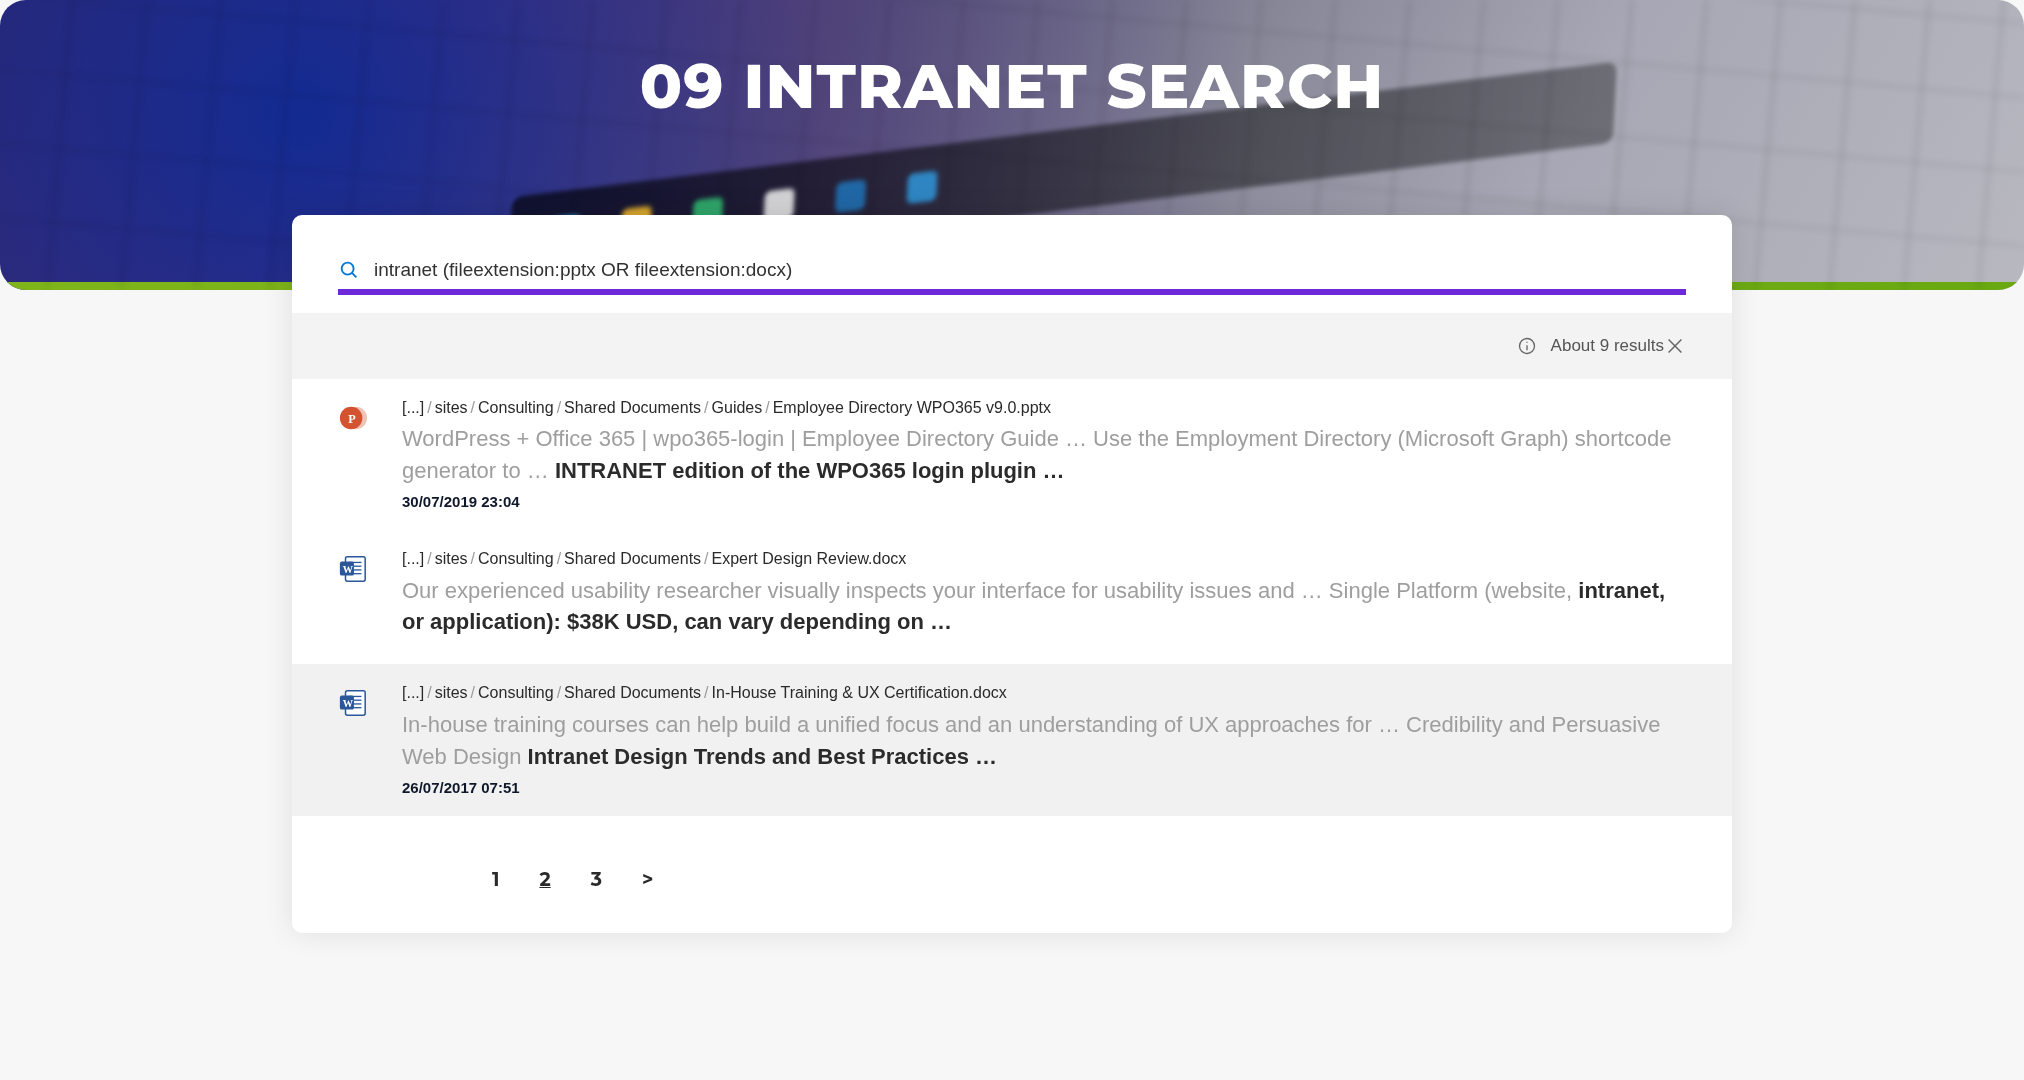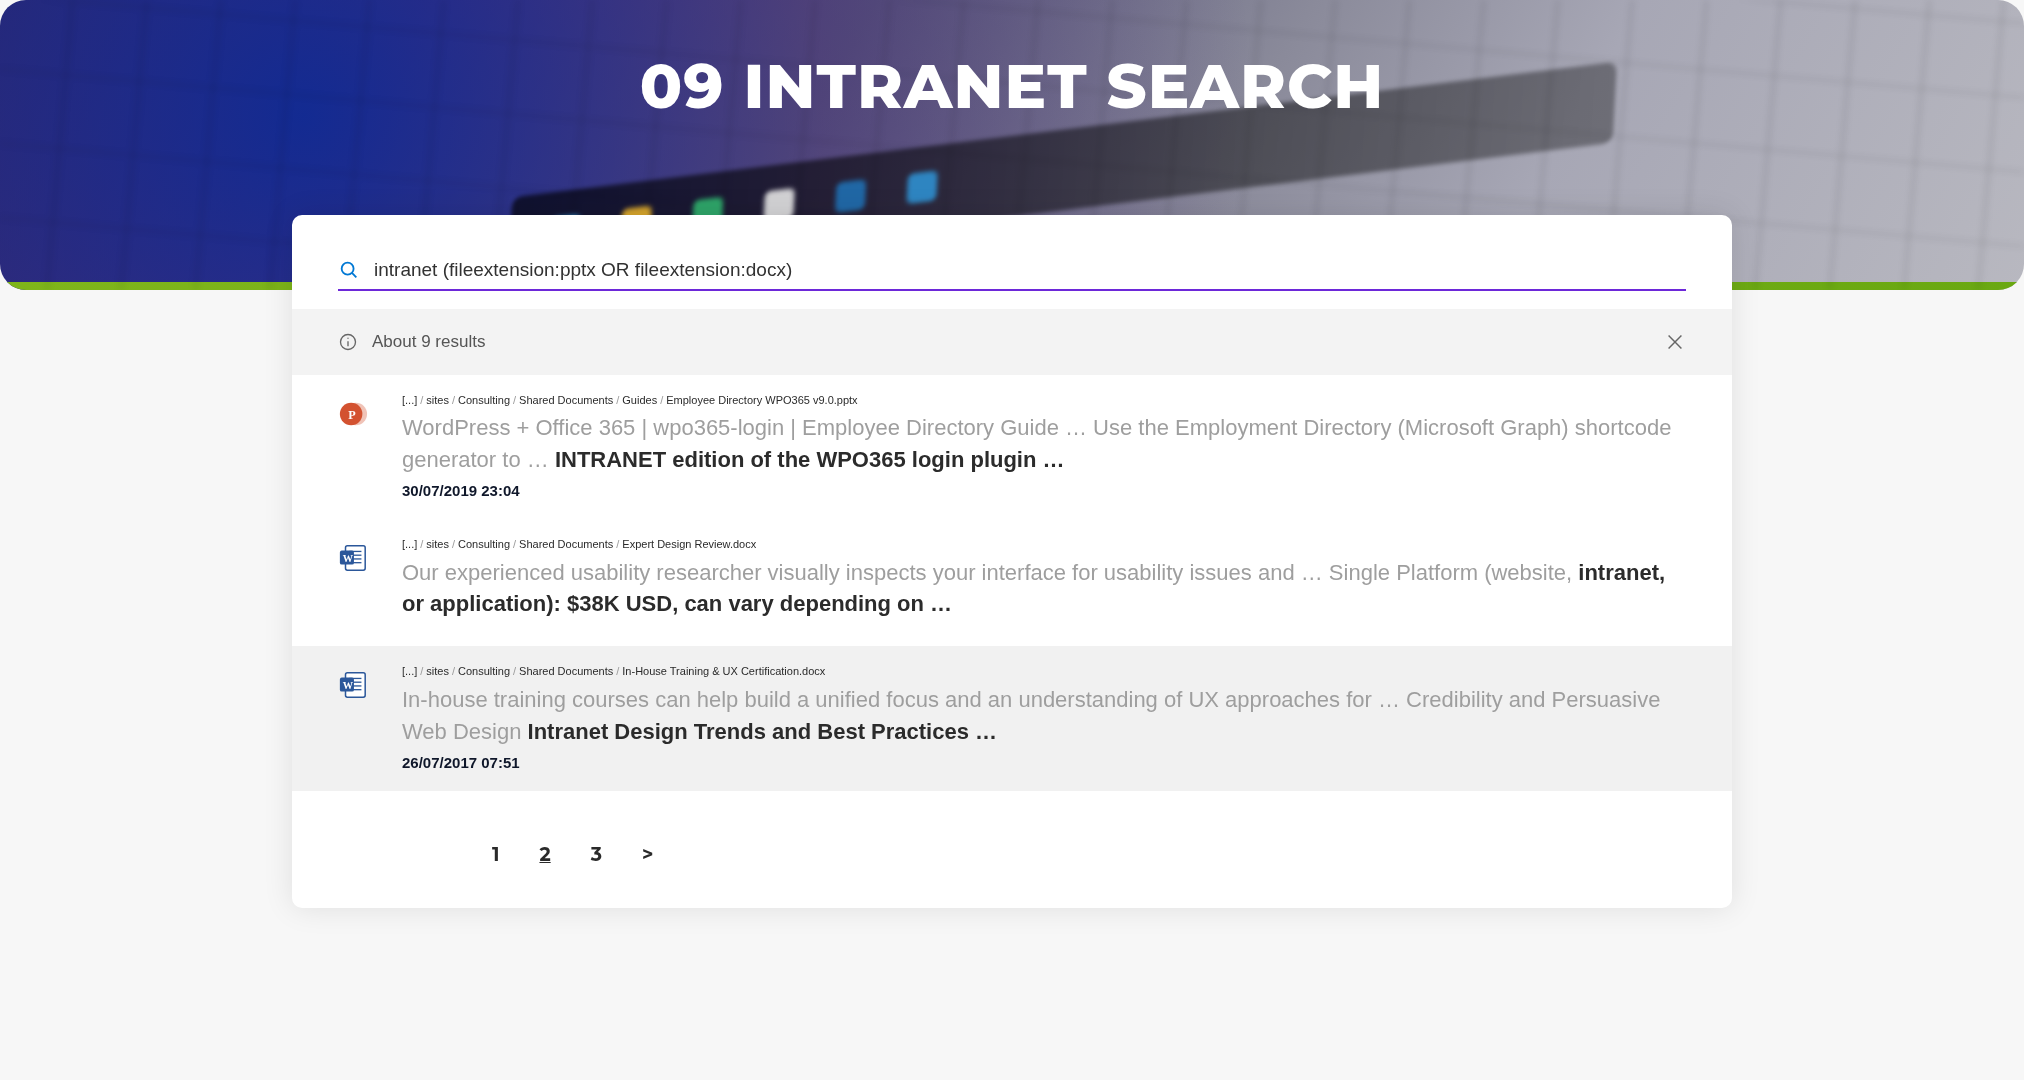--- a/index.html
+++ b/index.html
@@ -65,62 +65,62 @@
     border-radius: 10px;
     box-shadow: 0 0 30px rgba(0,0,0,0.10);
     padding: 40px 0 36px;
     z-index:3;
   }
 
   .search-row {
     display: flex;
     align-items: center;
     margin: 0 46px;
-    border-bottom: 2px solid #6d28d9;
+    border-bottom: 6px solid #6d28d9;
     padding-bottom: 4px;
     gap: 14px;
     justify-content: center;
   }
   .search-input {
     flex: 1;
     border: none;
     outline: none;
     font-size: 19px;
     color: #323232;
     padding: 4px 0;
     background: transparent;
   }
 
   .results-summary {
     background: #f3f3f3;
     margin-top: 18px;
     padding: 22px 46px;
     display: flex;
     align-items: center;
-    justify-content: space-between;
+    justify-content: flex-end;
     color: #555;
     font-size: 17px;
   }
   .results-summary .left { display:flex; align-items:center; gap:14px; }
   .close-x {
     cursor: pointer;
     color: #666;
   }
 
   .result {
     display: flex;
     gap: 34px;
     padding: 18px 46px 20px;
     align-items: flex-start;
   }
   .result.highlight { background: #f1f1f1; }
   .file-icon { width: 30px; height: 34px; margin-top: 4px; flex-shrink:0; }
 
   .breadcrumb {
-    font-size: 11px;
+    font-size: 16px;
     color: #2a2a2a;
     margin-bottom: 4px;
     line-height: 1.4;
   }
   .breadcrumb .seg { color: #2a2a2a; }
   .breadcrumb .seg.link { cursor:pointer; }
   .breadcrumb .sep { color: #9c9c9c; padding: 0 3px; }
   .breadcrumb .file { color: #2a2a2a; }
 
   .snippet { font-size: 22px; color: #9e9e9e; margin-bottom: 6px; line-height:1.45; }

